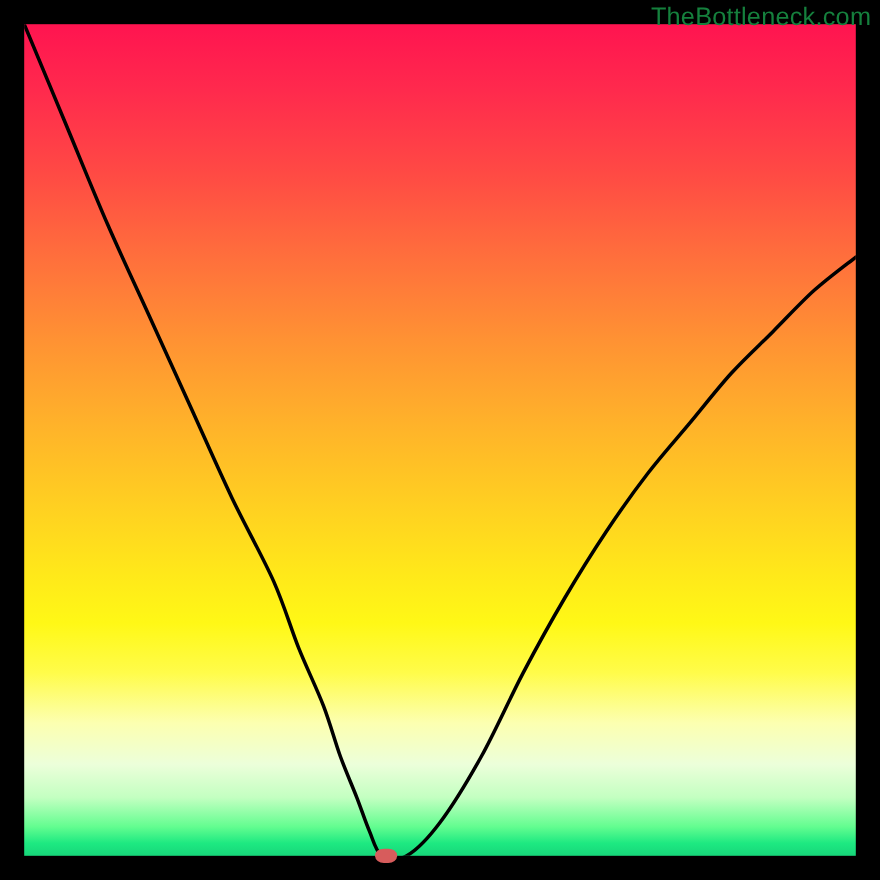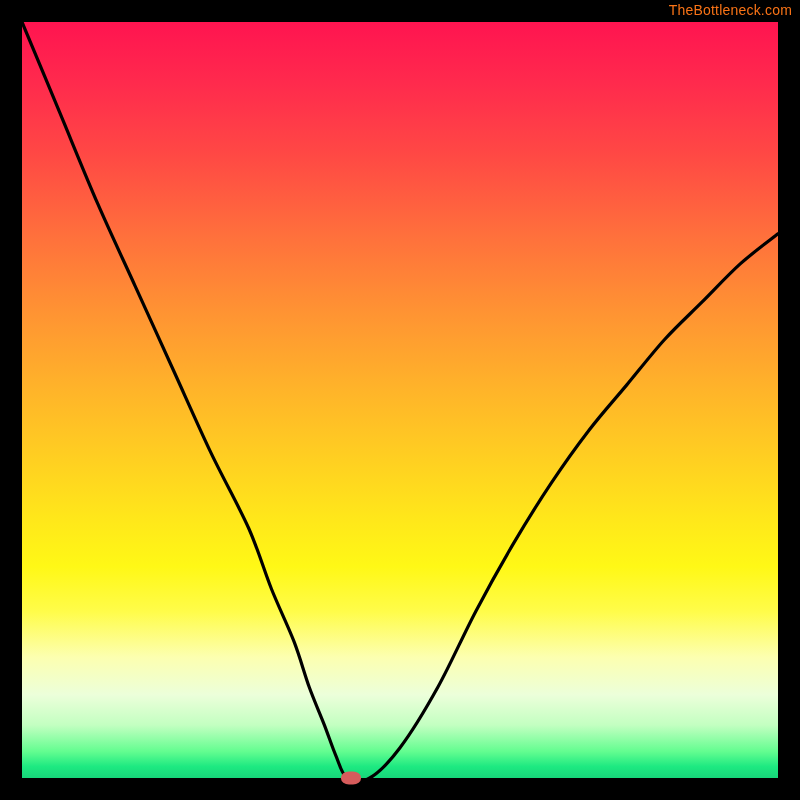--- a/index.html
+++ b/index.html
@@ -33,22 +33,22 @@
       #c3ffc1 93%,
       #63fd90 96.5%,
       #1de981 98.5%,
       #17d67a 100%
     );
   }
   .watermark {
     position: absolute;
     top: 2px;
     right: 8px;
-    color: #f97316;
-    font-size: 14px;
+    color: #15803d;
+    font-size: 23px;
     font-weight: 500;
     letter-spacing: 0.2px;
     z-index: 5;
   }
   svg.curve {
     position: absolute;
     left: 0;
     top: 0;
     width: 756px;
     height: 756px;

